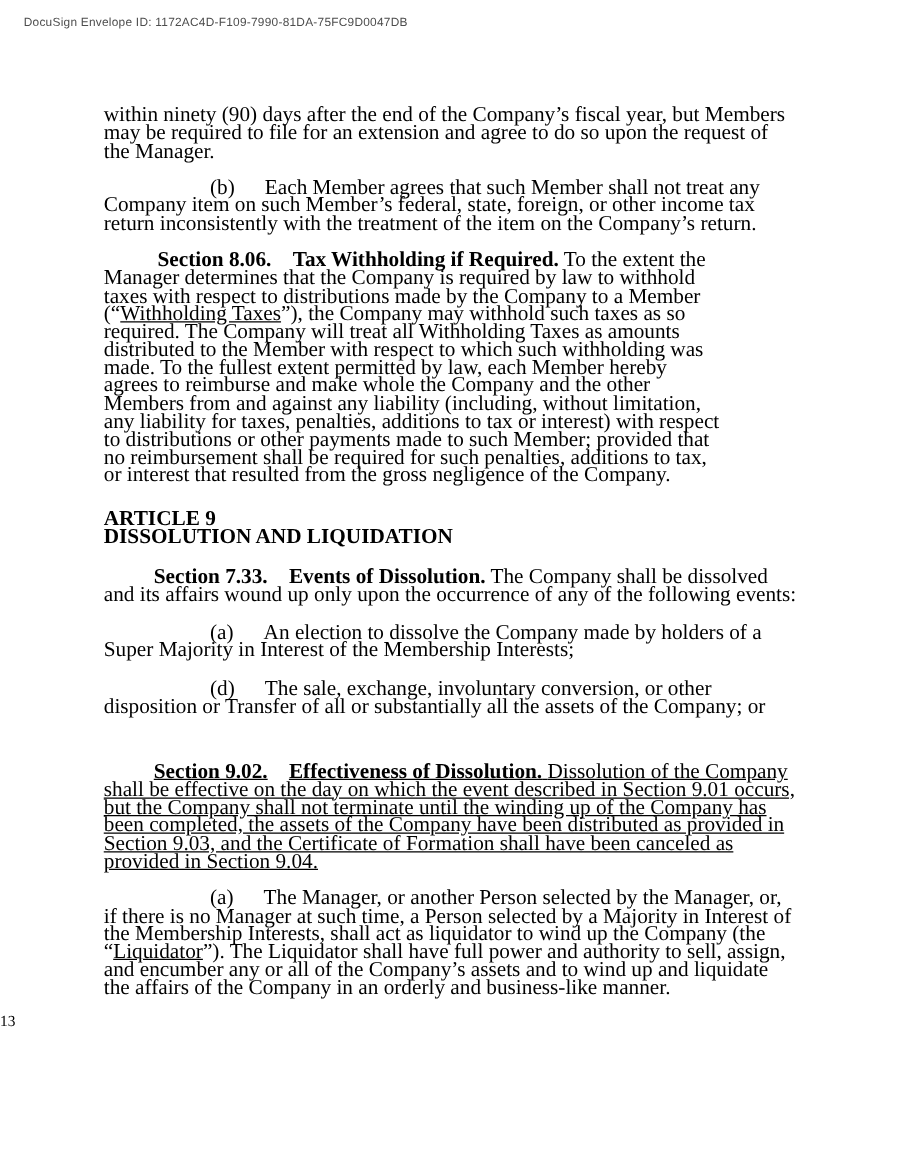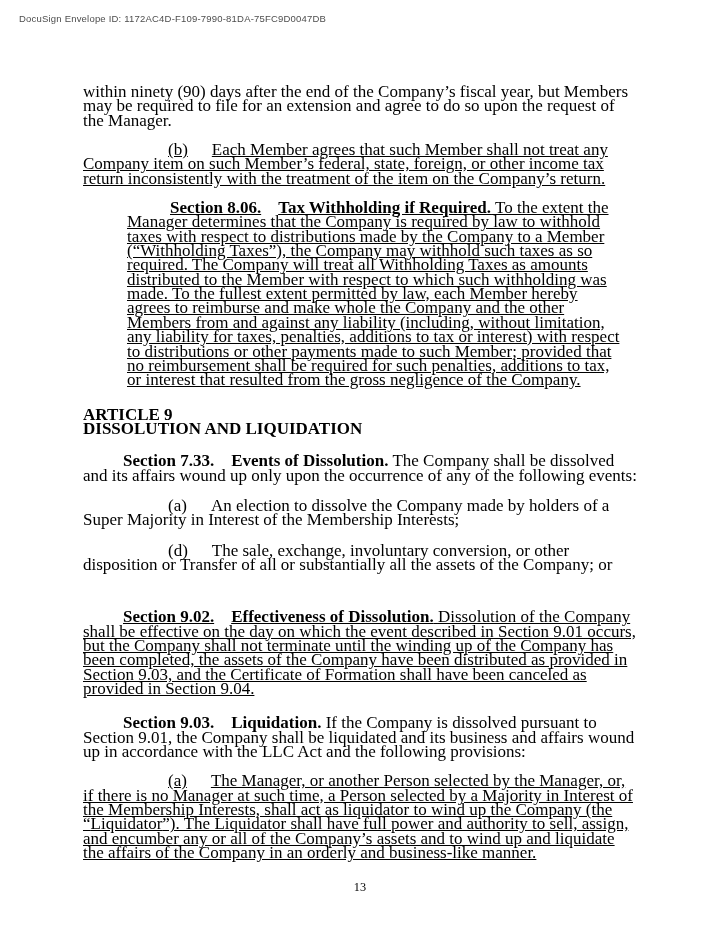--- a/index.html
+++ b/index.html
@@ -21,41 +21,39 @@
   }
   .content {
     position: absolute;
     left: 83px; top: 85px;
     width: 556px;
     font-size: 17px;
     line-height: 14.35px;
     text-align: left;
   }
   p { margin: 0; }
-  .m15 { margin-top: 15px; text-decoration: underline; }
+  .m15 { margin-top: 15px; }
   .m16 { margin-top: 16px; }
   .m18 { margin-top: 18px; }
   .m20 { margin-top: 20px; }
   .m30 { margin-top: 38px; text-decoration: underline; }
   .indent-section { text-indent: 40px; }
   .indent-item { text-indent: 85px; }
   .block-quote {
-    margin-left: 44px;
     width: 497px;
     text-indent: 43px;
   }
   .tab-sm { display: inline-block; width: 17px; }
   .tab-md { display: inline-block; width: 24px; }
   .heading { text-align: left; font-weight: bold; }
   .ul { text-decoration: underline; }
   .page-number {
     position: absolute;
-    top: 880px; left: 0;
+    top: 810px; left: 0;
     width: 720px;
-    text-align: center;
     font-size: 12.3px;
   }
 </style>
 </head>
 <body>
 
 <div class="docusign-header">DocuSign Envelope ID: 1172AC4D-F109-7990-81DA-75FC9D0047DB</div>
 
 <div class="content">
 
@@ -73,19 +71,18 @@
   <p class="m18 indent-section"><b>Section 7.33.</b><span class="tab-sm"></span><b>Events of Dissolution.</b> <span>The Company shall be dissolved and its affairs wound up only upon the occurrence of any of the following events:</span></p>
 
   <p class="m16 indent-item"><span>(a)</span><span class="tab-md"></span><span>An election to dissolve the Company made by holders of a Super Majority in Interest of the Membership Interests;</span></p>
 
 
 
   <p class="m16 indent-item"><span>(d)</span><span class="tab-md"></span><span>The sale, exchange, involuntary conversion, or other disposition or Transfer of all or substantially all the assets of the Company; or</span></p>
 
   <p class="m30 indent-section"><b>Section 9.02.</b><span class="tab-sm"></span><b>Effectiveness of Dissolution.</b> <span>Dissolution of the Company shall be effective on the day on which the event described in Section 9.01 occurs, but the Company shall not terminate until the winding up of the Company has been completed, the assets of the Company have been distributed as provided in Section 9.03, and the Certificate of Formation shall have been canceled as provided in Section 9.04.</span></p>
 
-  <p class="m20 indent-section"><b>Section 9.03.</b><span class="tab-sm"></span><b>Liquidation.</b> <span>If the Company is dissolved pursuant to Section 9.01, the Company shall be liquidated and its business and affairs wound up in accordance with the LLC Act and the following provisions:</span></p>
 
   <p class="m15 indent-item"><span>(a)</span><span class="tab-md"></span><span>The Manager, or another Person selected by the Manager, or, if there is no Manager at such time, a Person selected by a Majority in Interest of the Membership Interests, shall act as liquidator to wind up the Company (the “</span><span class="ul">Liquidator</span><span>”). The Liquidator shall have full power and authority to sell, assign, and encumber any or all of the Company’s assets and to wind up and liquidate the affairs of the Company in an orderly and business-like manner.</span></p>
 
 </div>
 
 <div class="page-number">13</div>
 
 </body></html>

